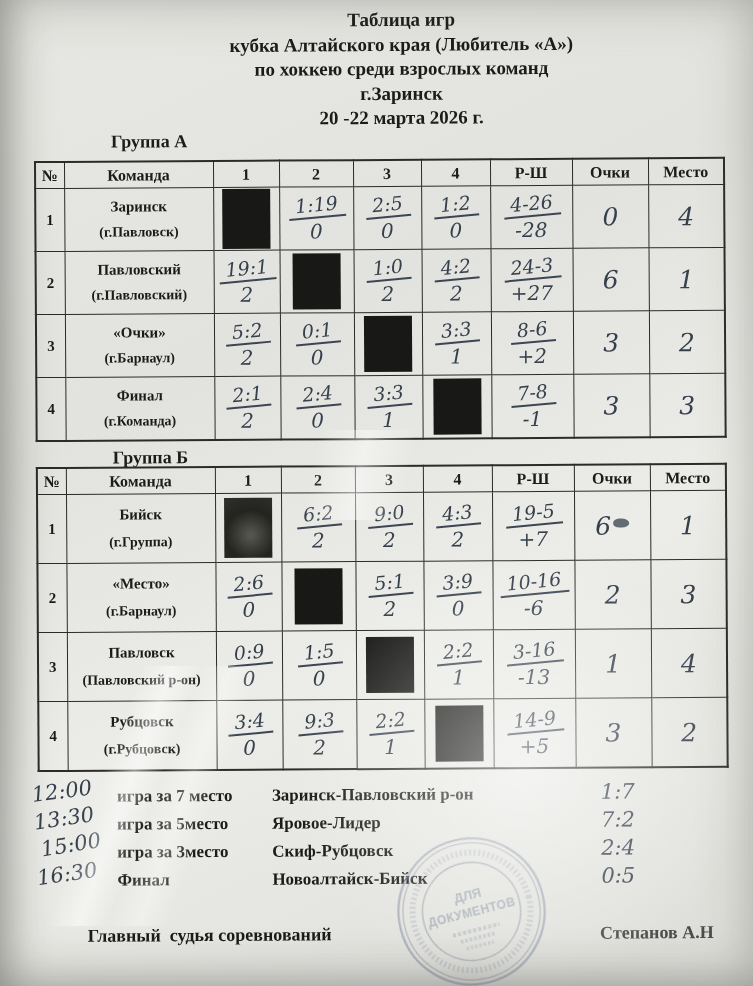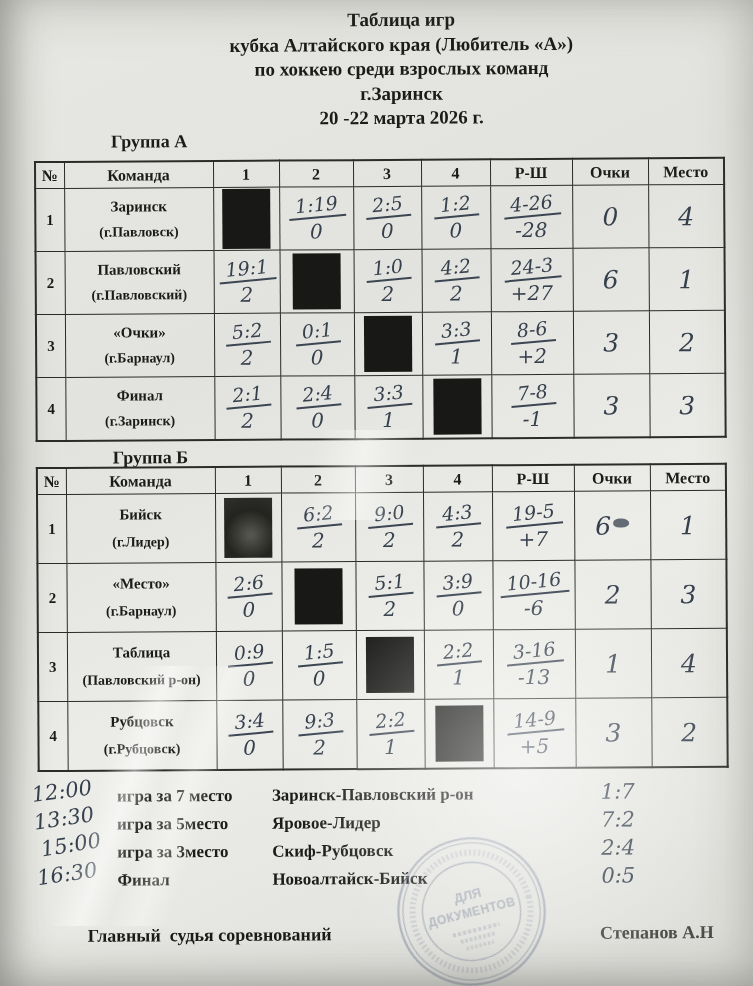--- a/index.html
+++ b/index.html
@@ -219,21 +219,21 @@
               </div>
             </td>
       <td><span class="hw single">3</span></td>
       <td><span class="hw single">2</span></td>
     </tr>
     <tr>
       <td class="c-num">4</td>
       <td>
               <div class="teamwrap">
         <div class="team">Финал</div>
-        <div class="city">(г.Заринск)</div>
+        <div class="city">(г.Команда)</div>
               </div>
             </td>
       <td>
               <div class="frac">
         <span class="hw top">2:1</span>
         <span class="hw bot">2</span>
               </div>
             </td>
       <td>
               <div class="frac">
@@ -285,21 +285,21 @@
       <th>4</th>
       <th>Р-Ш</th>
       <th>Очки</th>
       <th>Место</th>
     </tr>
     <tr>
       <td class="c-num">1</td>
       <td>
               <div class="teamwrap">
         <div class="team">Бийск</div>
-        <div class="city">(г.Лидер)</div>
+        <div class="city">(г.Группа)</div>
               </div>
             </td>
       <td>
               <div class="bb bb-fade" style="height:60px"></div>
             </td>
       <td>
               <div class="frac">
         <span class="hw top">6:2</span>
         <span class="hw bot">2</span>
               </div>
@@ -360,21 +360,21 @@
         <span class="hw bot">-6</span>
               </div>
             </td>
       <td><span class="hw single">2</span></td>
       <td><span class="hw single">3</span></td>
     </tr>
     <tr>
       <td class="c-num">3</td>
       <td>
               <div class="teamwrap">
-        <div class="team">Таблица</div>
+        <div class="team">Павловск</div>
         <div class="city">(Павловский р-он)</div>
               </div>
             </td>
       <td>
               <div class="frac">
         <span class="hw top">0:9</span>
         <span class="hw bot">0</span>
               </div>
             </td>
       <td>

